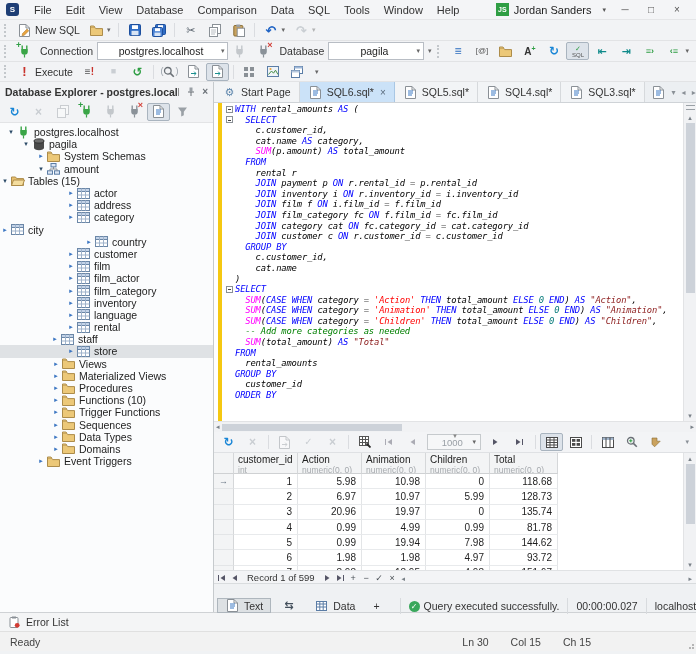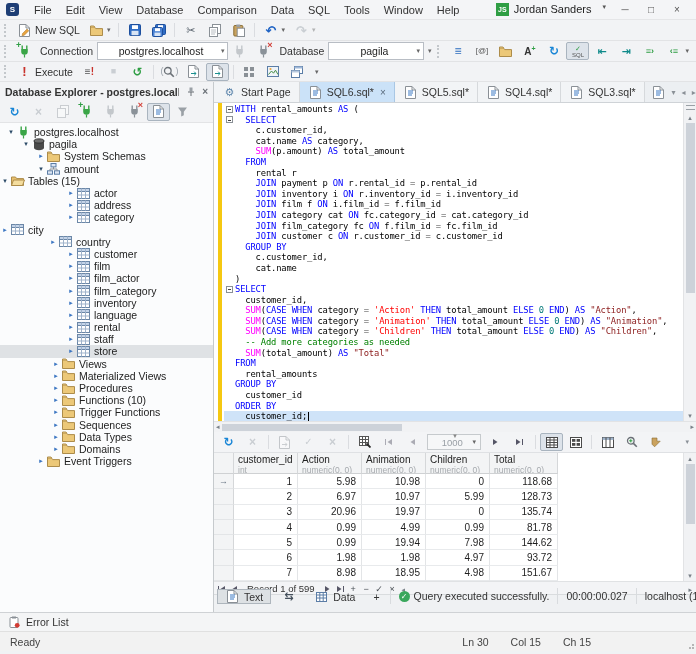--- a/index.html
+++ b/index.html
@@ -3,21 +3,21 @@
 <meta charset="utf-8">
 <style>
 *{box-sizing:border-box;margin:0;padding:0;}
 html,body{width:696px;height:654px;overflow:hidden;}
 body{font-family:"Liberation Sans","DejaVu Sans",sans-serif;font-size:11px;color:#1e1e1e;background:#f0f2f4;position:relative;}
 .icon{display:inline-flex;align-items:center;justify-content:center;width:15px;height:14px;font-size:11px;line-height:1;flex:none;}
 
 .titlebar{height:20px;background:#f4f5f7;display:flex;align-items:center;padding:0 6px;border-bottom:1px solid #e5e6e8;}
 .applogo{width:13px;height:13px;border-radius:3px;background:#1e3e75;color:#fff;font-size:8px;font-weight:bold;display:flex;align-items:center;justify-content:center;margin-right:8px;}
 .menu-item{padding:0 7px;color:#333;}
-.user{display:flex;align-items:flex-start;gap:5px;margin-left:auto;}
+.user{display:flex;align-items:center;gap:5px;margin-left:auto;}
 .avatar{width:13px;height:13px;background:#2f9e44;color:#fff;font-size:7px;font-weight:bold;display:flex;align-items:center;justify-content:center;}
 .caret{font-size:7px;color:#555;padding:0 6px;}
 .winbtn{width:26px;text-align:center;color:#555;font-size:10px;}
 
 .tbrow{display:flex;align-items:center;background:#f2f3f5;border-bottom:1px solid #e2e3e5;padding:0 2px;}
 .tb1{height:21px;}.tb2{height:21px;}.tb3{height:20px;}
 .grip{width:5px;height:13px;border-left:2px dotted #c3c7cb;margin:0 4px 0 2px;flex:none;}
 .tsep{width:1px;height:14px;background:#dadce0;margin:0 3px;flex:none;}
 .tbtn{display:inline-flex;align-items:center;gap:3px;height:18px;padding:0 3px;border:1px solid transparent;border-radius:2px;color:#333;white-space:nowrap;}
 .tbtn.pressed{background:#dde3ea;border-color:#a9b4bf;}
@@ -41,21 +41,21 @@
 .titem .icon{width:15px;height:12px;}
 .tlabel{padding-left:3px;}
 
 .work{flex:1;display:flex;flex-direction:column;min-width:0;}
 .tabbar{height:21px;background:#eceff2;display:flex;align-items:stretch;border-bottom:1px solid #cfd3d7;}
 .tab{display:flex;align-items:center;gap:4px;padding:0 8px;font-size:10.5px;border-right:1px solid #d6d9dc;background:#f2f4f6;color:#333;white-space:nowrap;}
 .tab.active{background:#cbe2f8;border-right-color:#a9c7e4;}
 .tab-close{font-size:10px;color:#5a6b7c;margin-left:2px;}
 .tab-ovf{display:flex;align-items:center;gap:6px;padding:0 6px;color:#8a9096;font-size:8px;margin-left:auto;}
 
-.editor{height:318px;position:relative;background:#fff;overflow:hidden;}
+.editor{height:318px;position:relative;background:#fff;overflow:hidden;font-style:italic;}
 .change-bar{position:absolute;left:4px;top:0;bottom:0;width:4px;background:#f5c811;}
 .code{position:absolute;left:10px;top:1px;right:13px;bottom:0;overflow:hidden;}
 .cline{display:flex;align-items:center;height:10.6px;line-height:10.6px;white-space:pre;}
 .cline.current{background:#cfe3f8;}
 .fold{width:11px;flex:none;display:inline-flex;align-items:center;justify-content:center;}
 .foldbox{width:7px;height:7px;border:1px solid #8a9096;background:#fff;position:relative;display:inline-block;}
 .foldbox::after{content:"";position:absolute;left:1px;right:1px;top:2.2px;height:1px;background:#444;}
 .ltext{font-family:"DejaVu Sans Mono","Liberation Mono",monospace;font-size:8.8px;letter-spacing:-0.15px;}
 .tk-k{color:#0000ff;}.tk-f{color:#ff00ff;}.tk-s{color:#ff0000;}.tk-q{color:#8b1a1a;}
 .tk-n{color:#007878;}.tk-c{color:#008000;}.tk-o{color:#808080;}.tk-d{color:#000;}
@@ -85,21 +85,21 @@
 .g-cell{border-right:1px solid #e3e5e7;border-bottom:1px solid #e8eaec;font-size:10px;text-align:right;padding:0 5px;display:flex;align-items:center;justify-content:flex-end;color:#1e1e1e;}
 .g-fill{flex:1;}
 .rowmark{color:#6b7886;font-size:9px;line-height:1;}
 .gvscroll{position:absolute;right:0;top:0;bottom:0;width:13px;background:#f1f2f4;border-left:1px solid #e2e3e5;display:flex;flex-direction:column;align-items:center;color:#7a8188;font-size:7px;}
 
 .recnav{height:13px;background:#f3f4f6;border-top:1px solid #e0e2e4;display:flex;align-items:flex-end;padding:0 2px;color:#4a5056;font-size:9px;gap:2px;}
 .recbtn{display:inline-flex;align-items:center;justify-content:center;min-width:11px;height:11px;color:#4a5056;}
 .rec-label{padding:0 5px;font-size:9.5px;color:#333;white-space:nowrap;}
 .rec-hscroll{flex:1;display:flex;align-items:center;color:#7a8188;font-size:7px;gap:2px;padding:0 2px;}
 .rec-htrack{flex:1;}
-.bottombar{height:18px;background:#eff1f3;border-top:1px solid #d9dcde;display:flex;align-items:flex-end;padding:8px 3px;gap:2px;}
+.bottombar{height:18px;background:#eff1f3;border-top:1px solid #d9dcde;display:flex;align-items:flex-start;padding:14px 3px;gap:12px;}
 .btab{height:15px;padding:0 7px;display:flex;align-items:center;gap:4px;font-size:10.5px;color:#333;border:1px solid transparent;}
 .btab.pressed{background:#dde1e4;border-color:#aeb6bd;}
 .statusgrp{margin-left:auto;display:flex;align-items:stretch;height:16px;}
 .scell{border-left:1px solid #d8dbde;padding:0 8px;display:flex;align-items:center;gap:4px;font-size:10.5px;color:#333;white-space:nowrap;}
 .okcirc{width:11px;height:11px;border-radius:50%;background:#3aa75c;color:#fff;font-size:8px;display:flex;align-items:center;justify-content:center;}
 
 .errorlist{height:19px;background:#f4f5f6;border-top:1px solid #cfd2d5;display:flex;align-items:center;gap:4px;padding:0 7px;font-size:10.5px;color:#333;}
 .statusbar{height:20px;background:#f2f2f2;border-top:1px solid #e0e0e0;display:flex;align-items:center;padding:0 10px;font-size:10.5px;color:#444;position:relative;}
 .sb-right{margin-left:auto;display:flex;gap:22px;padding-right:95px;}
 .grip-corner{position:absolute;right:2px;bottom:2px;width:6px;height:6px;}
@@ -583,21 +583,21 @@
           <span class="twisty">▸</span>
           <span class="icon">
             <svg width="13" height="11" viewBox="0 0 13 11">
               <rect x="0.5" y="0.5" width="12" height="10" fill="#fff" stroke="#6b87a7"></rect>
               <rect x="0.5" y="0.5" width="12" height="3" fill="#c3d3e8" stroke="#6b87a7"></rect>
               <path d="M4.5 0.5v10 M8.5 0.5v10 M0.5 7h12" stroke="#9fb3cb"></path>
             </svg>
           </span>
           <span class="tlabel">city</span>
         </div>
-        <div class="titem" style="padding-left:48px">
+        <div class="titem" style="padding-left:84px">
           <span class="twisty">▸</span>
           <span class="icon">
             <svg width="13" height="11" viewBox="0 0 13 11">
               <rect x="0.5" y="0.5" width="12" height="10" fill="#fff" stroke="#6b87a7"></rect>
               <rect x="0.5" y="0.5" width="12" height="3" fill="#c3d3e8" stroke="#6b87a7"></rect>
               <path d="M4.5 0.5v10 M8.5 0.5v10 M0.5 7h12" stroke="#9fb3cb"></path>
             </svg>
           </span>
           <span class="tlabel">country</span>
         </div>
@@ -671,21 +671,21 @@
           <span class="twisty">▸</span>
           <span class="icon">
             <svg width="13" height="11" viewBox="0 0 13 11">
               <rect x="0.5" y="0.5" width="12" height="10" fill="#fff" stroke="#6b87a7"></rect>
               <rect x="0.5" y="0.5" width="12" height="3" fill="#c3d3e8" stroke="#6b87a7"></rect>
               <path d="M4.5 0.5v10 M8.5 0.5v10 M0.5 7h12" stroke="#9fb3cb"></path>
             </svg>
           </span>
           <span class="tlabel">rental</span>
         </div>
-        <div class="titem" style="padding-left:66px">
+        <div class="titem" style="padding-left:50px">
           <span class="twisty">▸</span>
           <span class="icon">
             <svg width="13" height="11" viewBox="0 0 13 11">
               <rect x="0.5" y="0.5" width="12" height="10" fill="#fff" stroke="#6b87a7"></rect>
               <rect x="0.5" y="0.5" width="12" height="3" fill="#c3d3e8" stroke="#6b87a7"></rect>
               <path d="M4.5 0.5v10 M8.5 0.5v10 M0.5 7h12" stroke="#9fb3cb"></path>
             </svg>
           </span>
           <span class="tlabel">staff</span>
         </div>
@@ -862,40 +862,38 @@
           <div class="cline"><span class="fold"><span class="foldbox"></span></span><span class="ltext"><span class="tk-k">WITH</span><span class="tk-d"> rental_amounts </span><span class="tk-k">AS</span><span class="tk-d"> (</span></span></div>
           <div class="cline"><span class="fold"><span class="foldbox"></span></span><span class="ltext"><span class="tk-d">  </span><span class="tk-k">SELECT</span></span></div>
           <div class="cline"><span class="fold"></span><span class="ltext"><span class="tk-d">    c.customer_id,</span></span></div>
           <div class="cline"><span class="fold"></span><span class="ltext"><span class="tk-d">    cat.name </span><span class="tk-k">AS</span><span class="tk-d"> category,</span></span></div>
           <div class="cline"><span class="fold"></span><span class="ltext"><span class="tk-d">    </span><span class="tk-f">SUM</span><span class="tk-d">(p.amount) </span><span class="tk-k">AS</span><span class="tk-d"> total_amount</span></span></div>
           <div class="cline"><span class="fold"></span><span class="ltext"><span class="tk-d">  </span><span class="tk-k">FROM</span></span></div>
           <div class="cline"><span class="fold"></span><span class="ltext"><span class="tk-d">    rental r</span></span></div>
           <div class="cline"><span class="fold"></span><span class="ltext"><span class="tk-d">    </span><span class="tk-k">JOIN</span><span class="tk-d"> payment p </span><span class="tk-k">ON</span><span class="tk-d"> r.rental_id </span><span class="tk-o">=</span><span class="tk-d"> p.rental_id</span></span></div>
           <div class="cline"><span class="fold"></span><span class="ltext"><span class="tk-d">    </span><span class="tk-k">JOIN</span><span class="tk-d"> inventory i </span><span class="tk-k">ON</span><span class="tk-d"> r.inventory_id </span><span class="tk-o">=</span><span class="tk-d"> i.inventory_id</span></span></div>
           <div class="cline"><span class="fold"></span><span class="ltext"><span class="tk-d">    </span><span class="tk-k">JOIN</span><span class="tk-d"> film f </span><span class="tk-k">ON</span><span class="tk-d"> i.film_id </span><span class="tk-o">=</span><span class="tk-d"> f.film_id</span></span></div>
+          <div class="cline"><span class="fold"></span><span class="ltext"><span class="tk-d">    </span><span class="tk-k">JOIN</span><span class="tk-d"> film_category fc </span><span class="tk-k">ON</span><span class="tk-d"> f.film_id </span><span class="tk-o">=</span><span class="tk-d"> fc.film_id</span></span></div>
           <div class="cline"><span class="fold"></span><span class="ltext"><span class="tk-d">    </span><span class="tk-k">JOIN</span><span class="tk-d"> category cat </span><span class="tk-k">ON</span><span class="tk-d"> fc.category_id </span><span class="tk-o">=</span><span class="tk-d"> cat.category_id</span></span></div>
-          <div class="cline"><span class="fold"></span><span class="ltext"><span class="tk-d">    </span><span class="tk-k">JOIN</span><span class="tk-d"> film_category fc </span><span class="tk-k">ON</span><span class="tk-d"> f.film_id </span><span class="tk-o">=</span><span class="tk-d"> fc.film_id</span></span></div>
           <div class="cline"><span class="fold"></span><span class="ltext"><span class="tk-d">    </span><span class="tk-k">JOIN</span><span class="tk-d"> customer c </span><span class="tk-k">ON</span><span class="tk-d"> r.customer_id </span><span class="tk-o">=</span><span class="tk-d"> c.customer_id</span></span></div>
           <div class="cline"><span class="fold"></span><span class="ltext"><span class="tk-d">  </span><span class="tk-k">GROUP BY</span></span></div>
           <div class="cline"><span class="fold"></span><span class="ltext"><span class="tk-d">    c.customer_id,</span></span></div>
           <div class="cline"><span class="fold"></span><span class="ltext"><span class="tk-d">    cat.name</span></span></div>
           <div class="cline"><span class="fold"></span><span class="ltext"><span class="tk-d">)</span></span></div>
           <div class="cline"><span class="fold"><span class="foldbox"></span></span><span class="ltext"><span class="tk-k">SELECT</span></span></div>
-          <div class="cline"><span class="fold"></span><span class="ltext"><span class="tk-d">  customer_id,</span></span></div>
           <div class="cline"><span class="fold"></span><span class="ltext"><span class="tk-d">  </span><span class="tk-f">SUM</span><span class="tk-d">(</span><span class="tk-k">CASE</span><span class="tk-d"> </span><span class="tk-k">WHEN</span><span class="tk-d"> category </span><span class="tk-o">=</span><span class="tk-d"> </span><span class="tk-s">'Action'</span><span class="tk-d"> </span><span class="tk-k">THEN</span><span class="tk-d"> total_amount </span><span class="tk-k">ELSE</span><span class="tk-d"> </span><span class="tk-n">0</span><span class="tk-d"> </span><span class="tk-k">END</span><span class="tk-d">) </span><span class="tk-k">AS</span><span class="tk-d"> </span><span class="tk-q">"Action"</span><span class="tk-d">,</span></span></div>
           <div class="cline"><span class="fold"></span><span class="ltext"><span class="tk-d">  </span><span class="tk-f">SUM</span><span class="tk-d">(</span><span class="tk-k">CASE</span><span class="tk-d"> </span><span class="tk-k">WHEN</span><span class="tk-d"> category </span><span class="tk-o">=</span><span class="tk-d"> </span><span class="tk-s">'Animation'</span><span class="tk-d"> </span><span class="tk-k">THEN</span><span class="tk-d"> total_amount </span><span class="tk-k">ELSE</span><span class="tk-d"> </span><span class="tk-n">0</span><span class="tk-d"> </span><span class="tk-k">END</span><span class="tk-d">) </span><span class="tk-k">AS</span><span class="tk-d"> </span><span class="tk-q">"Animation"</span><span class="tk-d">,</span></span></div>
           <div class="cline"><span class="fold"></span><span class="ltext"><span class="tk-d">  </span><span class="tk-f">SUM</span><span class="tk-d">(</span><span class="tk-k">CASE</span><span class="tk-d"> </span><span class="tk-k">WHEN</span><span class="tk-d"> category </span><span class="tk-o">=</span><span class="tk-d"> </span><span class="tk-s">'Children'</span><span class="tk-d"> </span><span class="tk-k">THEN</span><span class="tk-d"> total_amount </span><span class="tk-k">ELSE</span><span class="tk-d"> </span><span class="tk-n">0</span><span class="tk-d"> </span><span class="tk-k">END</span><span class="tk-d">) </span><span class="tk-k">AS</span><span class="tk-d"> </span><span class="tk-q">"Children"</span><span class="tk-d">,</span></span></div>
           <div class="cline"><span class="fold"></span><span class="ltext"><span class="tk-c">  -- Add more categories as needed</span></span></div>
           <div class="cline"><span class="fold"></span><span class="ltext"><span class="tk-d">  </span><span class="tk-f">SUM</span><span class="tk-d">(total_amount) </span><span class="tk-k">AS</span><span class="tk-d"> </span><span class="tk-q">"Total"</span></span></div>
           <div class="cline"><span class="fold"></span><span class="ltext"><span class="tk-k">FROM</span></span></div>
           <div class="cline"><span class="fold"></span><span class="ltext"><span class="tk-d">  rental_amounts</span></span></div>
           <div class="cline"><span class="fold"></span><span class="ltext"><span class="tk-k">GROUP BY</span></span></div>
           <div class="cline"><span class="fold"></span><span class="ltext"><span class="tk-d">  customer_id</span></span></div>
           <div class="cline"><span class="fold"></span><span class="ltext"><span class="tk-k">ORDER BY</span></span></div>
-          <div class="cline current"><span class="fold"></span><span class="ltext"><span class="tk-d">  customer_id;</span></span><span class="caret-i"></span></div>
         </div>
       <div class="vscroll">
         <span class="split-handle"></span>
         <span class="sarrow">▴</span>
         <span class="vthumb" style="flex:0 0 170px;"></span>
         <span style="flex:1;"></span>
         <span class="sarrow">▾</span>
       </div>
     </div>
 

